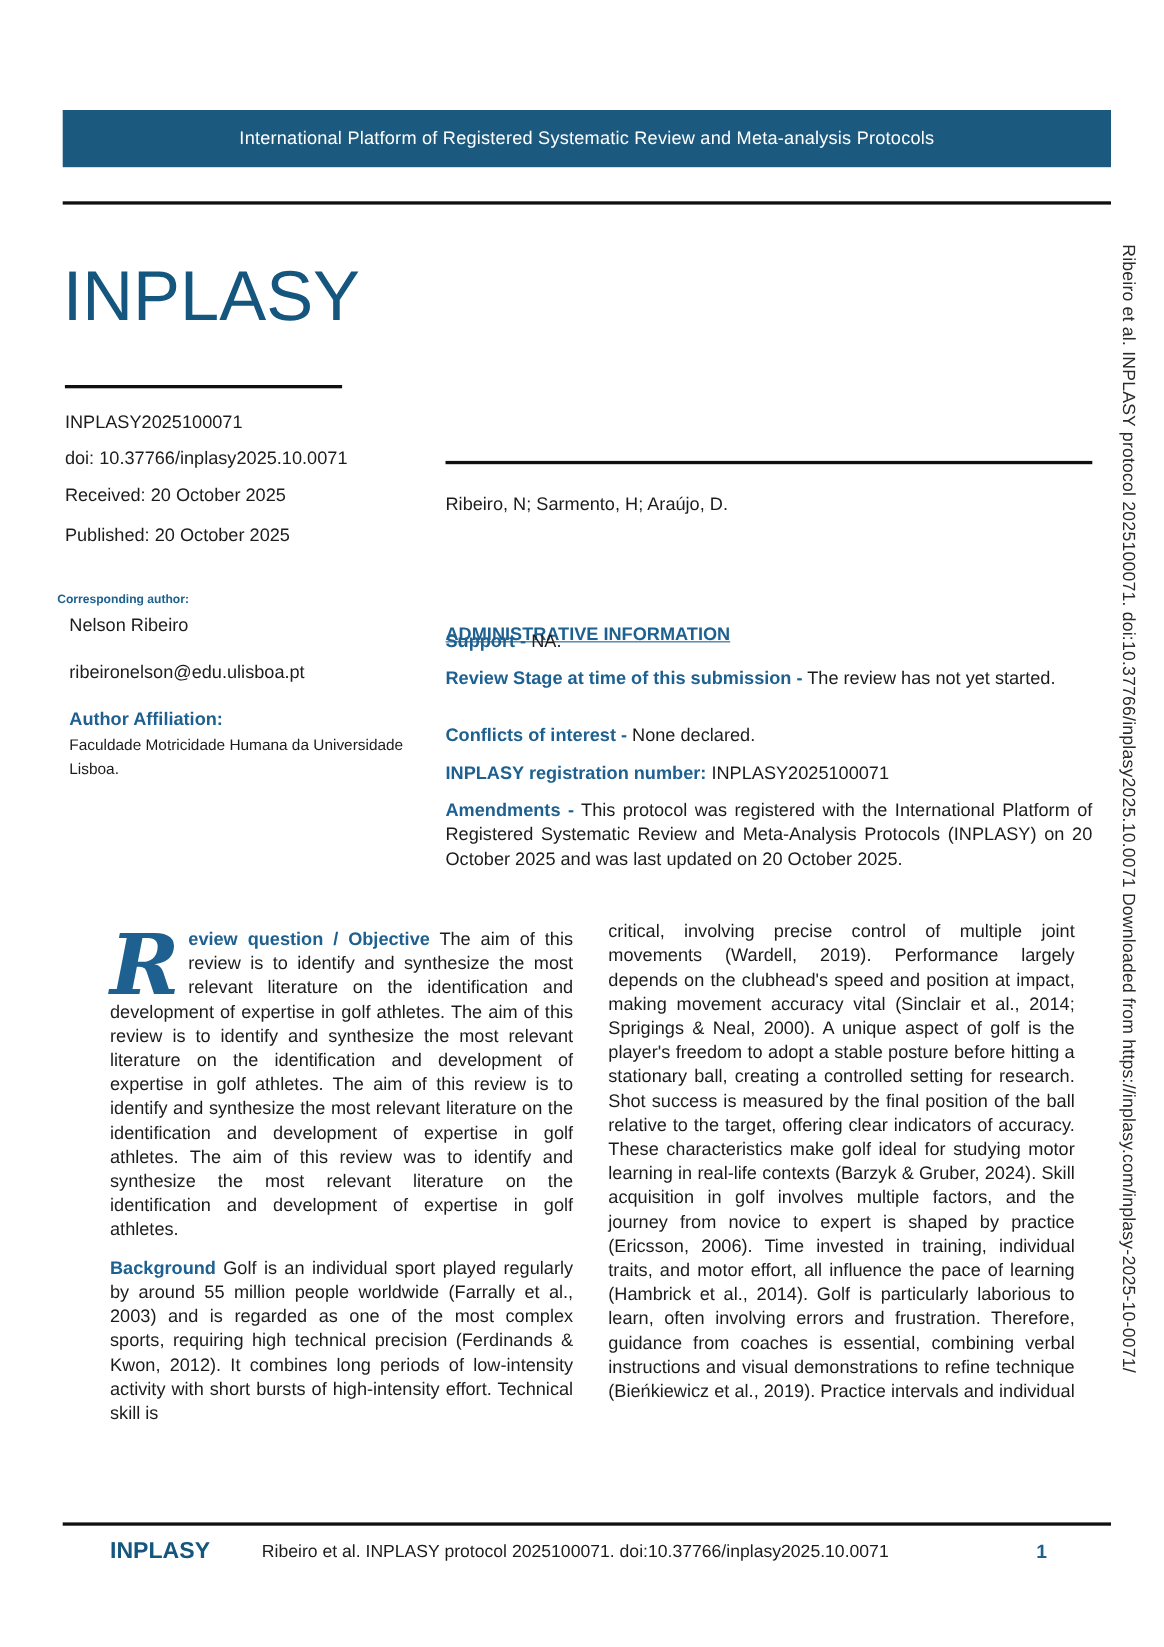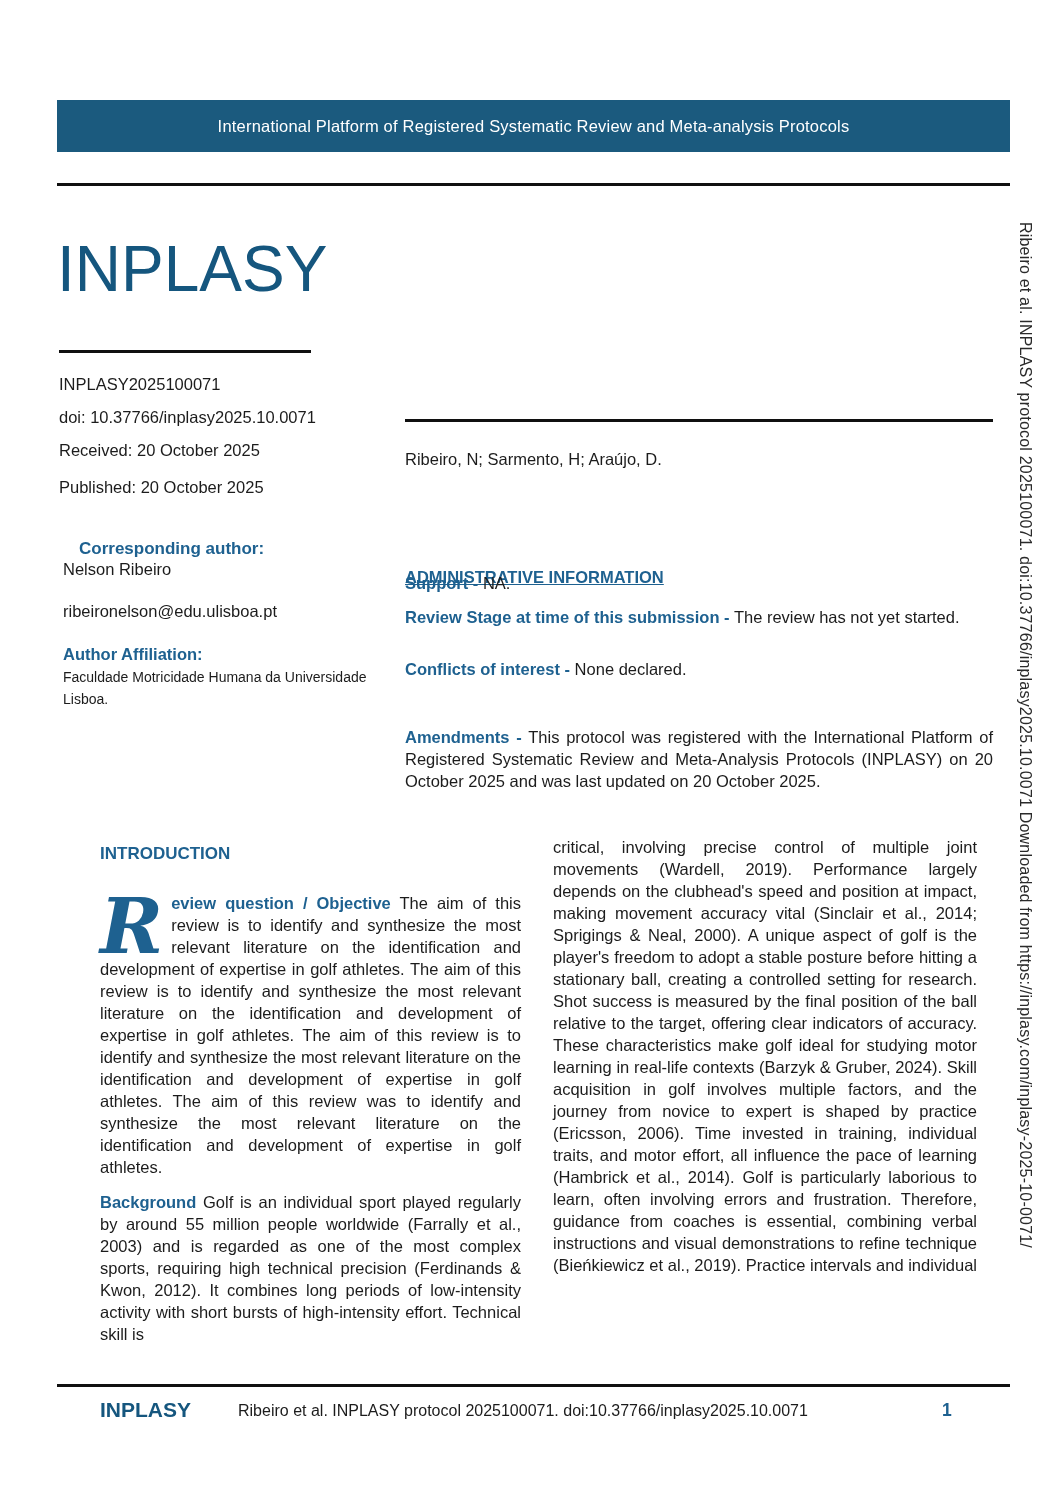--- a/index.html
+++ b/index.html
@@ -22,21 +22,21 @@
   .rule-title { left:405px; top:419px;  width:588px; height:2.5px; }
   .rule-foot  { left:57px;  top:1384px; width:953px; }
 
   
   .logo { left:57px; top:237px; font-size:64px; line-height:1; color:#15567E; letter-spacing:0px; }
   .meta { left:59px; font-size:16.5px; color:#1c1c1c; }
   .m1 { top:375px; } .m2 { top:408px; } .m3 { top:441px; } .m4 { top:478px; }
 
   .blue-b { color:#1E6190; font-weight:bold; }
 
-  .corr-label  { left:79px; top:539px; font-size:17px; }
+  .corr-label  { left:52px; top:539px; font-size:11px; }
   .corr-name   { left:63px; top:560px; font-size:16.5px; }
   .corr-email  { left:63px; top:602px; font-size:16.5px; }
   .affil-label { left:63px; top:645px; font-size:16.5px; }
   .affil-text  { left:63px; top:666px; width:305px; font-size:14px; line-height:22px; }
 
   
   .title { left:405px; top:276px; width:588px; font-size:19.5px; font-weight:bold;
            color:#1E6190; line-height:30px; }
   .authors { left:405px; top:450px; font-size:16.5px; }
 
@@ -105,27 +105,30 @@
     <span> NA.</span>
   </div>
   <div class="abs admin a-stage">
     <span class="blue-b">Review Stage at time of this submission -</span>
     <span>The review has not yet started.</span>
   </div>
   <div class="abs admin a-conf">
     <span class="blue-b">Conflicts of interest -</span>
     <span>None declared.</span>
   </div>
+  <div class="abs admin a-reg">
+    <span class="blue-b">INPLASY registration number:</span>
+    <span>INPLASY2025100071</span>
+  </div>
   <div class="abs admin a-amend">
     <span class="blue-b">Amendments -</span>
     <span>This protocol was registered with the International Platform of Registered Systematic Review and Meta-Analysis Protocols (INPLASY) on 20 October 2025 and was last updated on 20 October 2025.</span>
   </div>
 
   <div class="abs col col-left">
-    <div class="sec-head blue-b">INTRODUCTION</div>
     <p><span class="dropcap">R</span><span class="blue-b">eview question / Objective</span> <span>The aim of this review is to identify and synthesize the most relevant literature on the identification and development of expertise in golf athletes. The aim of this review is to identify and synthesize the most relevant literature on the identification and development of expertise in golf athletes. The aim of this review is to identify and synthesize the most relevant literature on the identification and development of expertise in golf athletes. The aim of this review was to identify and synthesize the most relevant literature on the identification and development of expertise in golf athletes.</span></p>
     <p class="p-bg"><span class="blue-b">Background</span> <span>Golf is an individual sport played regularly by around 55 million people worldwide (Farrally et al., 2003) and is regarded as one of the most complex sports, requiring high technical precision (Ferdinands &amp; Kwon, 2012). It combines long periods of low-intensity activity with short bursts of high-intensity effort. Technical skill is</span></p>
   </div>
 
   <div class="abs col col-right">
     <p>critical, involving precise control of multiple joint movements (Wardell, 2019). Performance largely depends on the clubhead's speed and position at impact, making movement accuracy vital (Sinclair et al., 2014; Sprigings &amp; Neal, 2000). A unique aspect of golf is the player's freedom to adopt a stable posture before hitting a stationary ball, creating a controlled setting for research. Shot success is measured by the final position of the ball relative to the target, offering clear indicators of accuracy. These characteristics make golf ideal for studying motor learning in real-life contexts (Barzyk &amp; Gruber, 2024). Skill acquisition in golf involves multiple factors, and the journey from novice to expert is shaped by practice (Ericsson, 2006). Time invested in training, individual traits, and motor effort, all influence the pace of learning (Hambrick et al., 2014). Golf is particularly laborious to learn, often involving errors and frustration. Therefore, guidance from coaches is essential, combining verbal instructions and visual demonstrations to refine technique (Bieńkiewicz et al., 2019). Practice intervals and individual</p>
   </div>
 
   <div class="abs rule rule-foot"></div>
   <div class="abs foot-logo">INPLASY</div>

